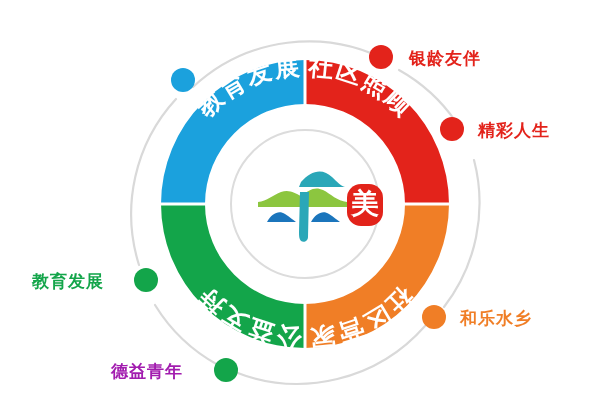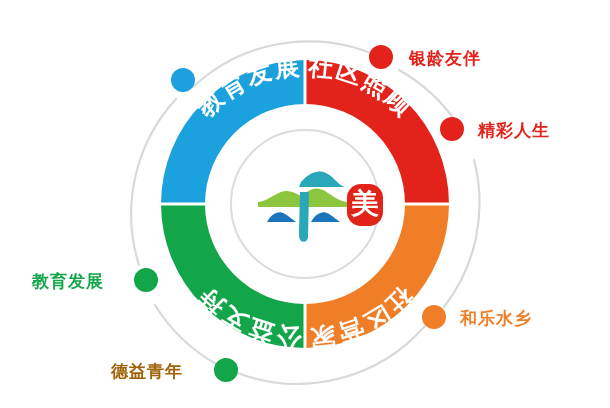--- a/index.html
+++ b/index.html
@@ -135,17 +135,17 @@
     </g>
   </svg>
 
 
   <div class="outer-label" style="left:409px; top:47px; color:#E3231B;">银龄友伴</div>
 
   <div class="outer-label" style="left:460px; top:307px; color:#F07E26;">和乐水乡</div>
 
   <div class="outer-label" style="left:478px; top:119px; color:#E3231B;">精彩人生</div>
 
-  <div class="outer-label" style="left:111px; top:360px; color:#a16207;">德益青年</div>
+  <div class="outer-label" style="left:111px; top:360px; color:#a21caf;">德益青年</div>
 
   <div class="outer-label" style="left:32px; top:270px; color:#13A54A;">教育发展</div>
 
 </div>
 
 </body></html>

